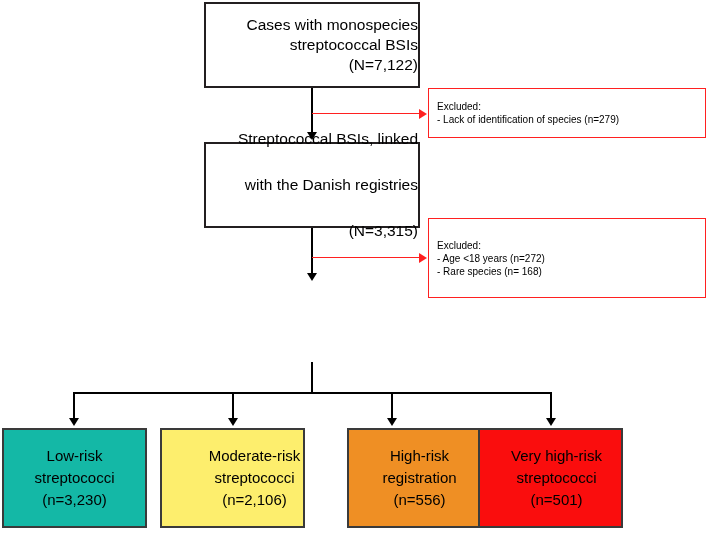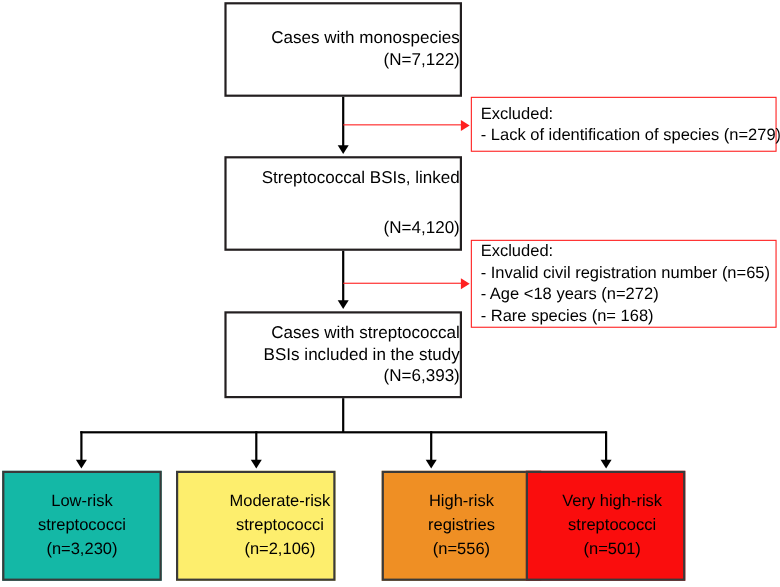--- a/index.html
+++ b/index.html
@@ -35,21 +35,21 @@
     position: absolute;
     box-sizing: border-box;
     border: 1.5px solid #ff2020;
     background: #ffffff;
     display: flex;
     flex-direction: column;
     align-items: flex-start;
     justify-content: center;
     text-align: left;
     color: #000000;
-    font-size: 15px;
+    font-size: 10px;
     line-height: 1.30;
     padding-left: 8px;
   }
   .excl .line { display: block; white-space: pre; }
 
   .term {
     position: absolute;
     box-sizing: border-box;
     border: 2px solid #3a3a3a;
     display: flex;
@@ -94,57 +94,53 @@
     border-left: 8px solid #ff2020;
   }
 </style>
 </head>
 <body>
 
 <div id="canvas">
 
   <div class="node" style="left:204px; top:2px; width:216px; height:86px;">
     <span class="line">Cases with monospecies</span>
+    <span class="line">streptococcal BSIs</span>
     <span class="line">(N=7,122)</span>
   </div>
 
   <div class="vline" style="left:311px; top:88px; height:46px;"></div>
   <div class="arrowhead" style="left:307px; top:132px;"></div>
 
   <div class="rline" style="left:312px; top:113px; width:108px;"></div>
   <div class="rarrow" style="left:419px; top:109px;"></div>
 
   <div class="excl" style="left:428px; top:88px; width:278px; height:50px;">
     <span class="line">Excluded:</span>
     <span class="line">- Lack of identification of species (n=279)</span>
   </div>
 
   <div class="node" style="left:204px; top:142px; width:216px; height:86px;gap:26px;">
     <span class="line">Streptococcal BSIs, linked</span>
-    <span class="line">(N=4,120)</span>
+    <span class="line">with the Danish registries</span>
+    <span class="line">(N=3,315)</span>
   </div>
 
   <div class="vline" style="left:311px; top:228px; height:47px;"></div>
   <div class="arrowhead" style="left:307px; top:273px;"></div>
 
   <div class="rline" style="left:312px; top:257px; width:108px;"></div>
   <div class="rarrow" style="left:419px; top:253px;"></div>
 
   <div class="excl" style="left:428px; top:218px; width:278px; height:80px;">
     <span class="line">Excluded:</span>
-    <span class="line">- Invalid civil registration number (n=65)</span>
     <span class="line">- Age &lt;18 years (n=272)</span>
     <span class="line">- Rare species (n= 168)</span>
   </div>
 
-  <div class="node" style="left:204px; top:283px; width:216px; height:79px;">
-    <span class="line">Cases with streptococcal</span>
-    <span class="line">BSIs included in the study</span>
-    <span class="line">(N=6,393)</span>
-  </div>
 
   <div class="vline" style="left:311px; top:362px; height:31px;"></div>
   <div class="hline" style="left:73px; top:392px; width:478px;"></div>
 
   <div class="vline" style="left:73px; top:392px; height:28px;"></div>
   <div class="arrowhead" style="left:69px; top:418px;"></div>
 
   <div class="vline" style="left:232px; top:392px; height:28px;"></div>
   <div class="arrowhead" style="left:228px; top:418px;"></div>
 
@@ -161,21 +157,21 @@
   </div>
 
   <div class="term" style="left:160px; top:428px; width:145px; height:100px; background:#fdee6d;padding-left:44px;">
     <span class="line">Moderate-risk</span>
     <span class="line">streptococci</span>
     <span class="line">(n=2,106)</span>
   </div>
 
   <div class="term" style="left:319px; top:428px; width:145px; height:100px; background:#ef8f24;margin-left:28px;">
     <span class="line">High-risk</span>
-    <span class="line">registries</span>
+    <span class="line">registration</span>
     <span class="line">(n=556)</span>
   </div>
 
   <div class="term" style="left:478px; top:428px; width:145px; height:100px; background:#fa0d0d;padding-left:12px;">
     <span class="line">Very high-risk</span>
     <span class="line">streptococci</span>
     <span class="line">(n=501)</span>
   </div>
 
 </div>

